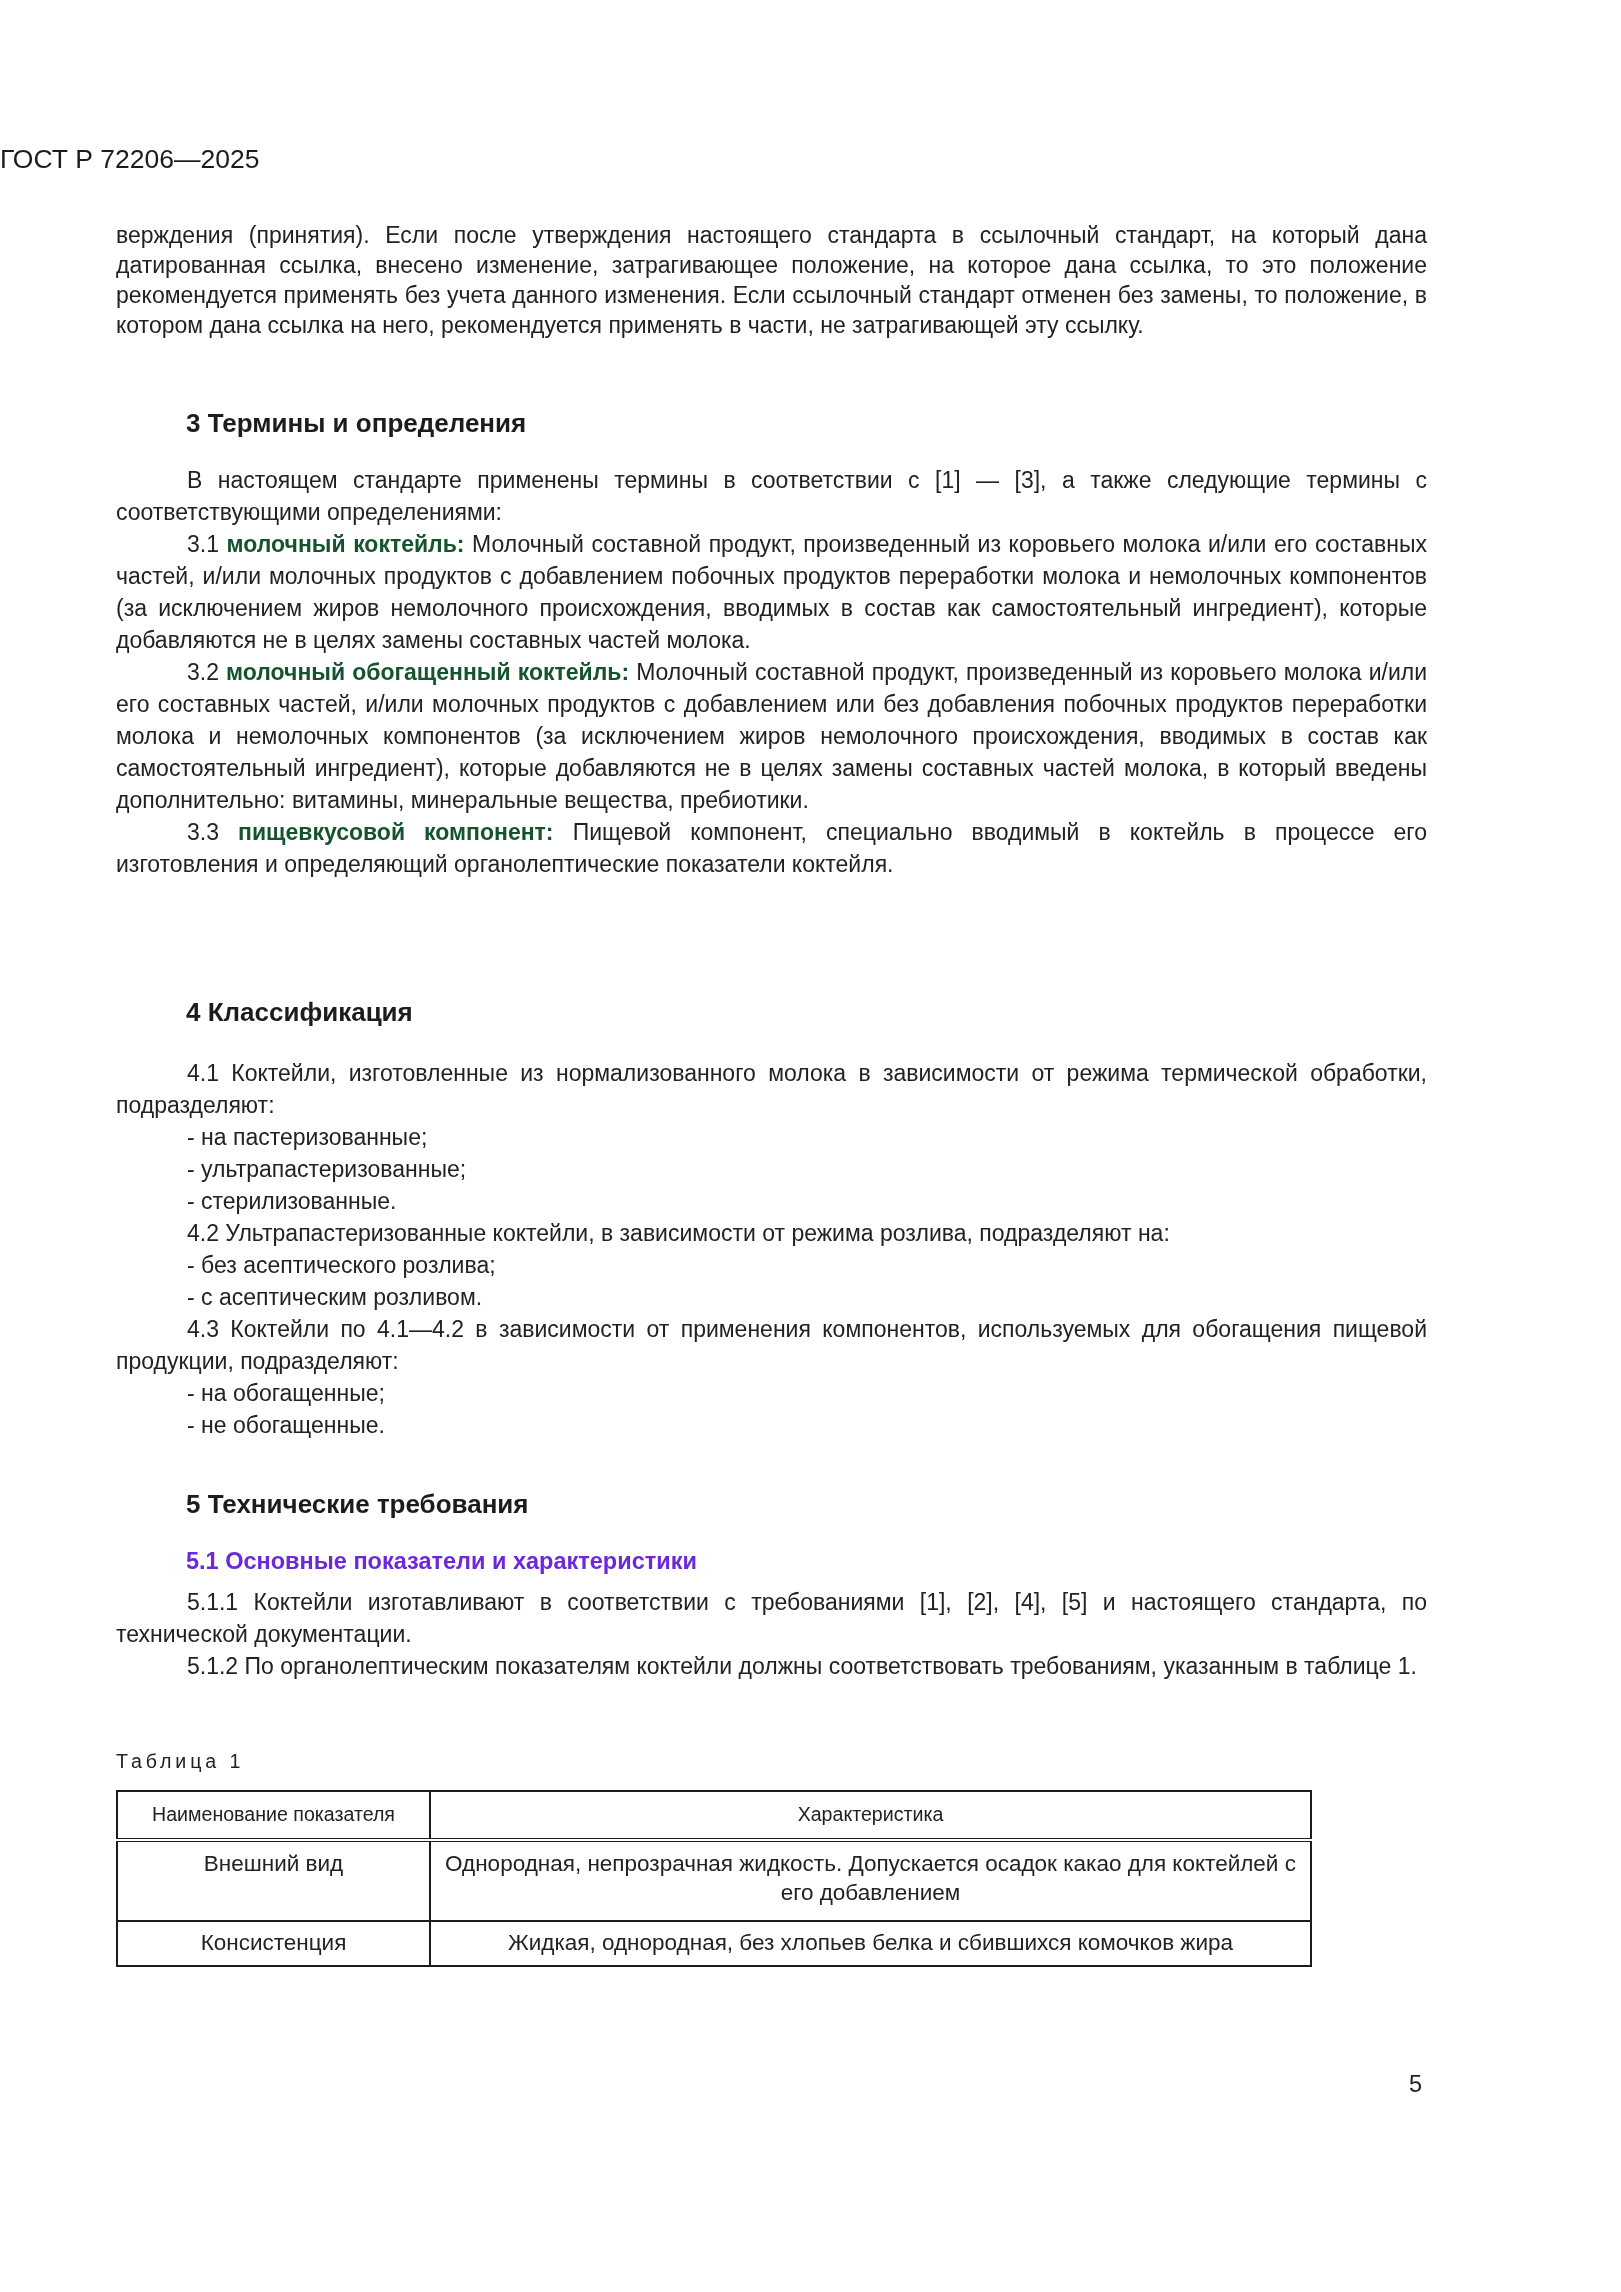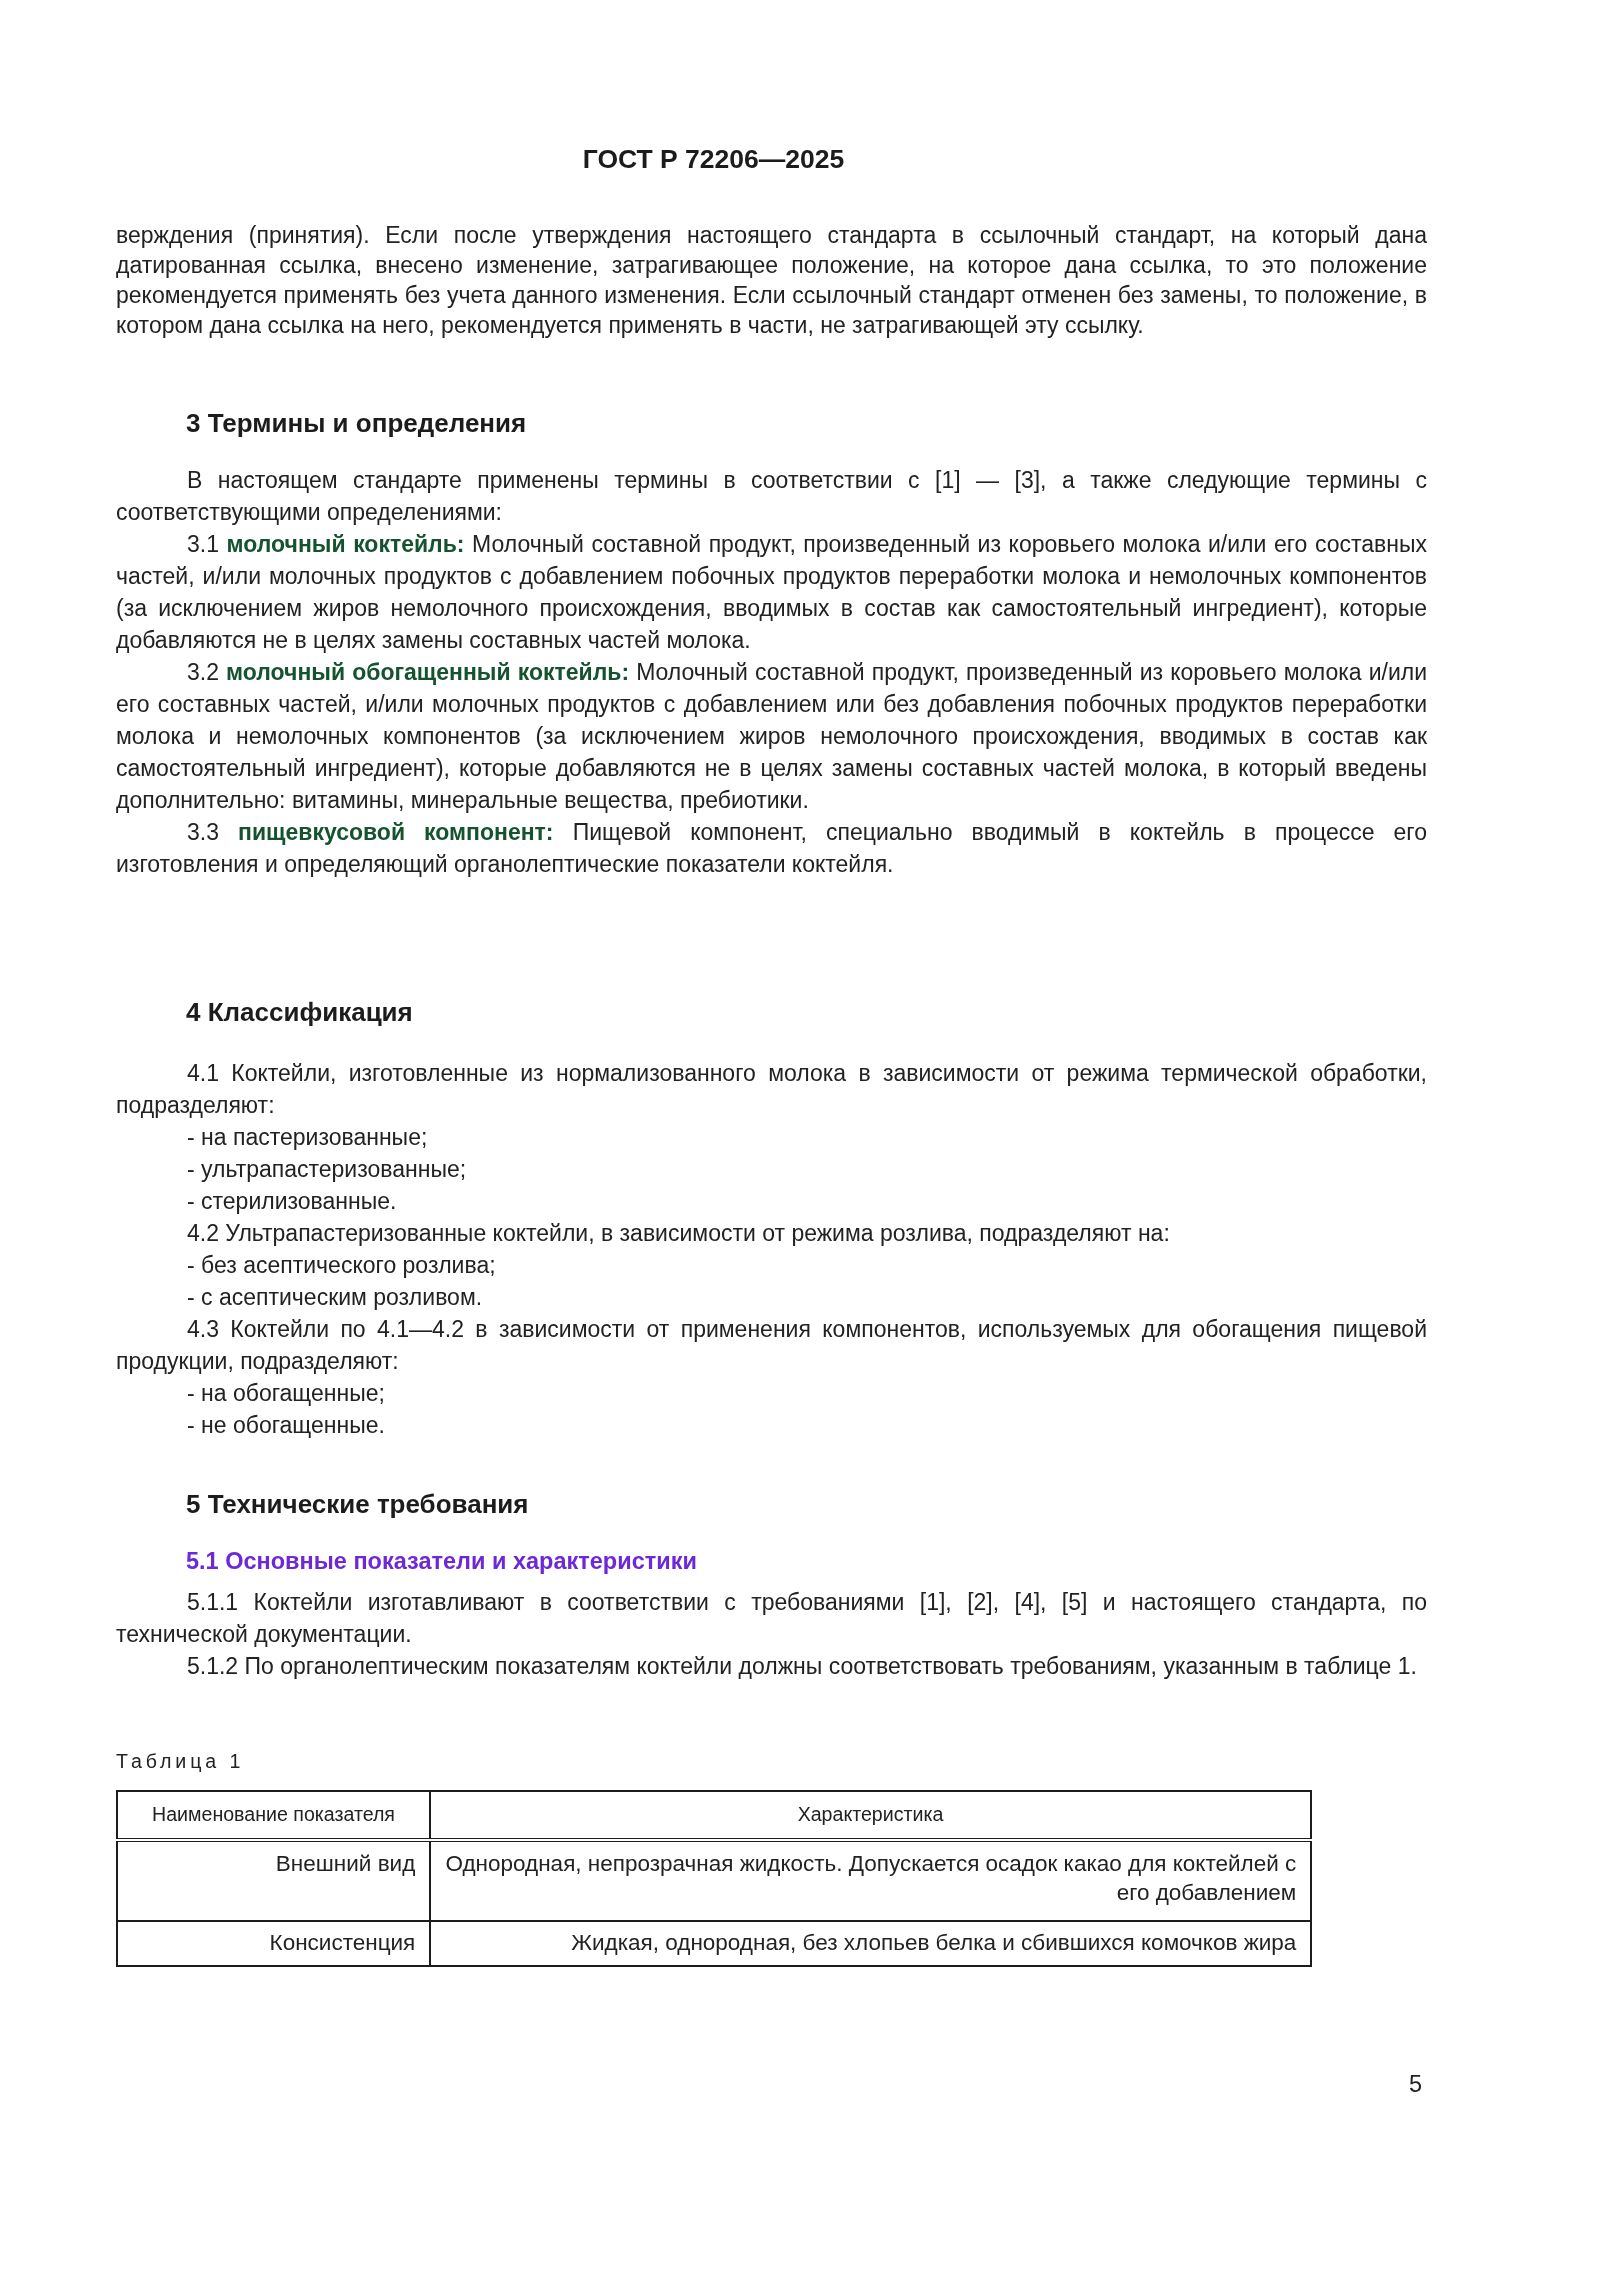--- a/index.html
+++ b/index.html
@@ -2,38 +2,38 @@
 <html><head>
 <meta charset="utf-8">
 <style>
   html, body { margin: 0; padding: 0; background: #ffffff; }
   body {
     width: 1621px; height: 2293px; position: relative; overflow: hidden;
     font-family: "Liberation Sans", sans-serif; color: #222222;
   }
   .abs { position: absolute; }
   .header-code {
-    left: 0; width: 1427px; top: 143px; text-align: center;
-    font-weight: bold; font-size: 26.5px; line-height: 33px; color: #1c1c1c;
+    left: 0; width: 1427px; top: 143px; text-align: left;
+    font-weight: normal; font-size: 26.5px; line-height: 33px; color: #1c1c1c;
   }
   .block { position: absolute; left: 116px; width: 1311px; font-size: 23px; line-height: 32px; }
   .block p { margin: 0; text-align: justify; text-align-last: left; }
   .block p.ind { text-indent: 71px; }
   .intro { top: 220px; line-height: 30px; }
   .h1 { position: absolute; left: 186px; font-weight: bold; font-size: 26px; line-height: 35px; color: #1c1c1c; }
   .h2 { position: absolute; left: 186px; font-weight: bold; font-size: 23.5px; line-height: 29px; color: #6d28d9; }
   .dash { padding-left: 71px; text-align: left !important; }
   b { font-weight: bold; color: #14532d; }
   .caption { position: absolute; left: 116px; top: 1748px; font-size: 19.6px; letter-spacing: 3.9px; line-height: 27.4px; }
   table.t1 {
     position: absolute; left: 116px; top: 1790px; width: 1196px;
     border-collapse: collapse; font-size: 22.5px; line-height: 29px;
     border: 2.9px solid #1c1c1c;
   }
-  table.t1 th, table.t1 td { border: 2px solid #1c1c1c; text-align: right; vertical-align: top; padding: 3.9px 13.7px; }
+  table.t1 th, table.t1 td { border: 2px solid #1c1c1c; text-align: center; vertical-align: top; padding: 3.9px 13.7px; }
   table.t1 th { font-weight: normal; font-size: 19.6px; padding: 7.8px 13.7px 8.8px; text-align: center; }
   table.t1 thead tr { border-bottom: 4.9px double #1c1c1c; }
   table.t1 col.c1 { width: 313px; }
   table.t1 tr.r1 td { height: 67px; padding-top: 7.8px; }
   table.t1 tr.r2 { border-top: 2.9px solid #1c1c1c; }
   table.t1 tr.r2 td { padding-top: 5.9px; padding-bottom: 7.8px; }
   .pagenum { left: 1409px; top: 2070px; font-size: 23.5px; line-height: 29px; }
 </style>
 </head>
 <body>

